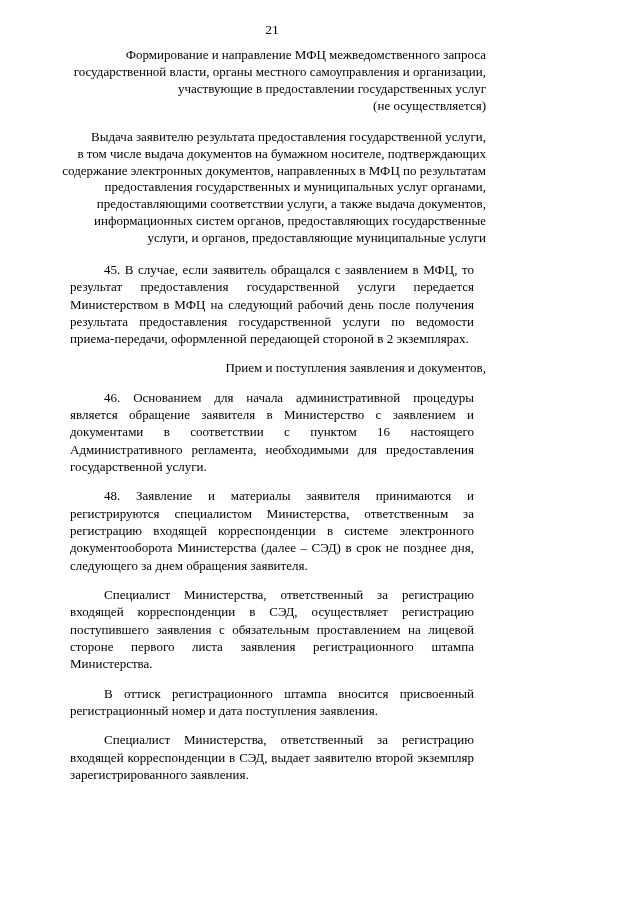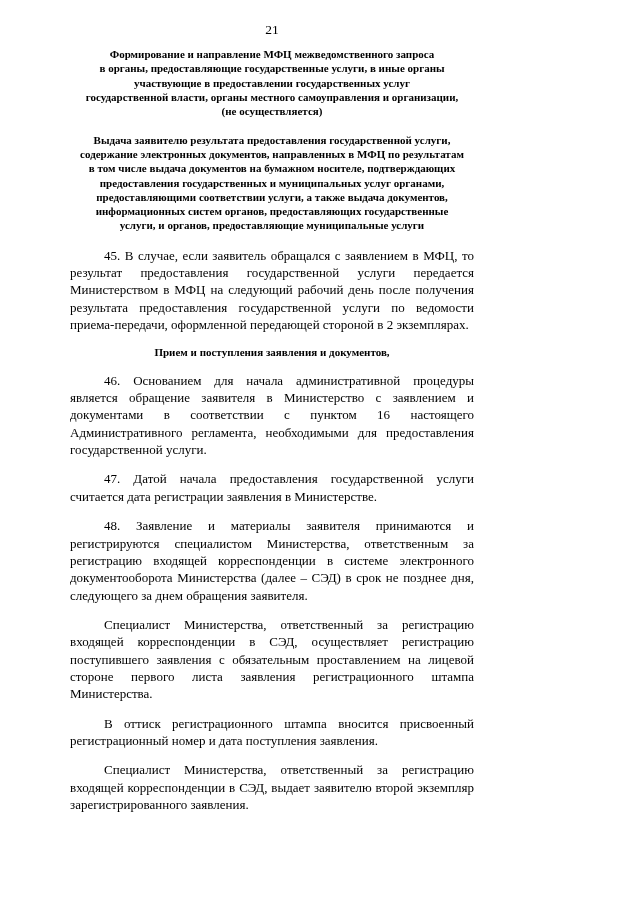--- a/index.html
+++ b/index.html
@@ -21,23 +21,23 @@
     padding: 22px 58px 17px 58px;
     position: relative;
   }
   .page-number {
     text-align: center;
     font-size: 13.5px;
     line-height: 1.2;
     margin-bottom: 9px;
   }
   .heading-block {
-    text-align: center;
-    font-weight: bold;
-    font-size: 11px;
+    text-align: right;
+    font-weight: normal;
+    font-size: 13px;
     line-height: 1.30;
     margin: 0 0 4px 0;
   }
   .heading-block .ln {
     display: block;
   }
   .heading-block.h1 {
     margin-bottom: 14px;
   }
   .heading-block.h2 {
@@ -61,42 +61,40 @@
 </style>
 </head>
 <body>
 
 <div class="page">
 
   <div class="page-number">21</div>
 
   <div class="heading-block h1">
     <span class="ln">Формирование и направление МФЦ межведомственного запроса</span>
-    <span class="ln">в органы, предоставляющие государственные услуги, в иные органы</span>
+    <span class="ln">государственной власти, органы местного самоуправления и организации,</span>
     <span class="ln">участвующие в предоставлении государственных услуг</span>
-    <span class="ln">государственной власти, органы местного самоуправления и организации,</span>
     <span class="ln">(не осуществляется)</span>
   </div>
 
   <div class="heading-block h2">
     <span class="ln">Выдача заявителю результата предоставления государственной услуги,</span>
+    <span class="ln">в том числе выдача документов на бумажном носителе, подтверждающих</span>
     <span class="ln">содержание электронных документов, направленных в МФЦ по результатам</span>
-    <span class="ln">в том числе выдача документов на бумажном носителе, подтверждающих</span>
     <span class="ln">предоставления государственных и муниципальных услуг органами,</span>
     <span class="ln">предоставляющими соответствии услуги, а также выдача документов,</span>
     <span class="ln">информационных систем органов, предоставляющих государственные</span>
     <span class="ln">услуги, и органов, предоставляющие муниципальные услуги</span>
   </div>
 
   <p class="body first">45. В случае, если заявитель обращался с заявлением в МФЦ, то результат предоставления государственной услуги передается Министерством в МФЦ на следующий рабочий день после получения результата предоставления государственной услуги по ведомости приема-передачи, оформленной передающей стороной в 2 экземплярах.</p>
 
   <div class="heading-block h3">
     <span class="ln">Прием и поступления заявления и документов,</span>
   </div>
 
   <p class="body">46. Основанием для начала административной процедуры является обращение заявителя в Министерство с заявлением и документами в соответствии с пунктом 16 настоящего Административного регламента, необходимыми для предоставления государственной услуги.</p>
-  <p class="body">47. Датой начала предоставления государственной услуги считается дата регистрации заявления в Министерстве.</p>
   <p class="body">48. Заявление и материалы заявителя принимаются и регистрируются специалистом Министерства, ответственным за регистрацию входящей корреспонденции в системе электронного документооборота Министерства (далее – СЭД) в срок не позднее дня, следующего за днем обращения заявителя.</p>
   <p class="body">Специалист Министерства, ответственный за регистрацию входящей корреспонденции в СЭД, осуществляет регистрацию поступившего заявления с обязательным проставлением на лицевой стороне первого листа заявления регистрационного штампа Министерства.</p>
   <p class="body">В оттиск регистрационного штампа вносится присвоенный регистрационный номер и дата поступления заявления.</p>
   <p class="body">Специалист Министерства, ответственный за регистрацию входящей корреспонденции в СЭД, выдает заявителю второй экземпляр зарегистрированного заявления.</p>
 
 </div>
 
 </body></html>

